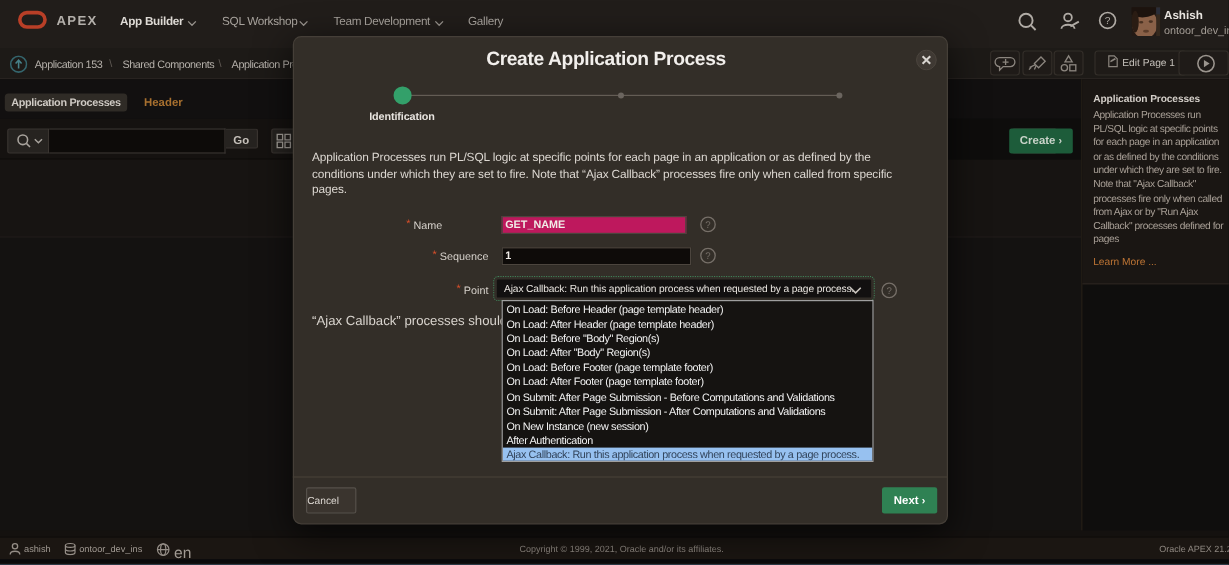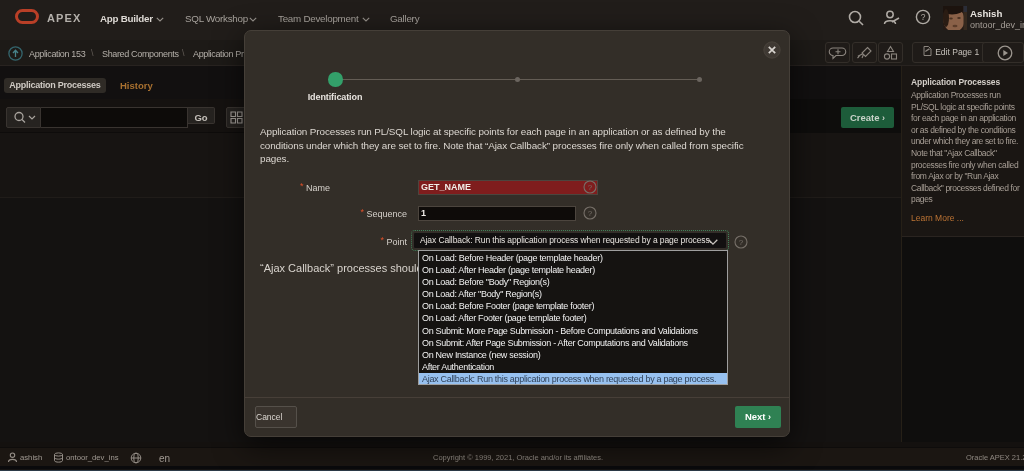--- a/index.html
+++ b/index.html
@@ -97,21 +97,21 @@
   </div>
   <div class="abs" style="left:982px;top:42px;width:42px;height:21px;background:#1f1b18;border:1px solid #332e29;border-radius:3px;">
     <svg style="margin:1.5px 0 0 14px;" width="16" height="16" viewBox="0 0 16 16">
         <circle cx="8" cy="8" r="6.8" fill="none" stroke="#9b958e" stroke-width="1.3"></circle>
         <path d="M6.3 5 L11 8 L6.3 11 Z" fill="#9b958e"></path>
       </svg>
   </div>
 
   <div class="abs" style="left:0;top:66px;width:901px;height:33px;background:#121010;"></div>
   <div class="abs" style="left:4px;top:77.5px;width:102px;height:15px;background:#2f2b26;border-radius:3px;font-size:9px;letter-spacing:-0.25px;font-weight:bold;color:#cfcac4;text-align:center;line-height:15px;">Application Processes</div>
-  <div class="abs" style="left:120px;top:80px;font-size:9.5px;font-weight:bold;color:#a8702f;">History</div>
+  <div class="abs" style="left:120px;top:80px;font-size:9.5px;font-weight:bold;color:#a8702f;">Header</div>
 
   <div class="abs" style="left:0;top:99px;width:901px;height:34px;background:#151210;border-bottom:1px solid #0e0c0b;"></div>
   <div class="abs" style="left:6px;top:107px;width:35px;height:21px;background:#262320;border:1px solid #393430;border-radius:2px 0 0 2px;">
     <svg width="33" height="19" viewBox="0 0 33 19">
         <circle cx="12" cy="8.5" r="4" fill="none" stroke="#a8a39d" stroke-width="1.3"></circle>
         <line x1="15" y1="11.5" x2="18" y2="14.5" stroke="#a8a39d" stroke-width="1.3"></line>
         <path d="M22 8 l3 3 l3 -3" fill="none" stroke="#a8a39d" stroke-width="1.2"></path>
       </svg>
   </div>
   <div class="abs" style="left:41px;top:107px;width:147px;height:21px;background:#0d0b09;border:1px solid #393430;border-left:none;"></div>
@@ -143,42 +143,43 @@
   <svg class="abs" style="left:53px;top:452px;" width="11" height="11" viewBox="0 0 11 11">
       <ellipse cx="5.5" cy="2.5" rx="4" ry="1.6" fill="none" stroke="#958e87" stroke-width="1"></ellipse>
       <path d="M1.5 2.5 v6 c0 2.2 8 2.2 8 0 v-6 M1.5 5.5 c0 2.2 8 2.2 8 0" fill="none" stroke="#958e87" stroke-width="1"></path>
     </svg>
   <div class="abs" style="left:66px;top:453px;font-size:7.7px;color:#a19a93;">ontoor_dev_ins</div>
   <svg class="abs" style="left:130px;top:452px;" width="12" height="12" viewBox="0 0 12 12">
       <circle cx="6" cy="6" r="4.8" fill="none" stroke="#958e87" stroke-width="1"></circle>
       <ellipse cx="6" cy="6" rx="2.2" ry="4.8" fill="none" stroke="#958e87" stroke-width="1"></ellipse>
       <path d="M1.2 6 h9.6" stroke="#958e87" stroke-width="1"></path>
     </svg>
-  <div class="abs" style="left:159px;top:453px;font-size:10px;color:#a19a93;">en</div>
+  <div class="abs" style="left:145px;top:453px;font-size:13px;color:#a19a93;">en</div>
   <div class="abs" style="left:433px;top:453px;font-size:7.5px;color:#8f8881;">Copyright © 1999, 2021, Oracle and/or its affiliates.</div>
   <div class="abs" style="left:966px;top:453px;font-size:7.5px;color:#8f8881;white-space:nowrap;">Oracle APEX 21.2.0</div>
   <div class="abs" style="left:0;top:466px;width:1024px;height:3px;background:#0a0a0c;"></div>
   <div class="abs" style="left:0;top:469.5px;width:1024px;height:1.5px;background:#2c3a47;"></div>
 
   <div class="abs" style="left:244px;top:30px;width:546px;height:407px;background:#332e28;border:1px solid #453f38;border-radius:7px;box-shadow:0 8px 30px rgba(0,0,0,0.65);"></div>
+  <div class="abs" style="left:244px;top:41px;width:522px;text-align:center;font-size:16px;letter-spacing:-0.3px;font-weight:bold;color:#f2efec;">Create Application Process</div>
   <svg class="abs" style="left:763px;top:41px;" width="18" height="18" viewBox="0 0 18 18">
       <circle cx="9" cy="9" r="8.2" fill="#3f3933" stroke="#4c463f" stroke-width="0.8"></circle>
       <path d="M5.8 5.8 L12.2 12.2 M12.2 5.8 L5.8 12.2" stroke="#d8d4cf" stroke-width="1.7"></path>
     </svg>
 
   <div class="abs" style="left:336px;top:79px;width:364px;height:1px;background:#645d55;"></div>
   <div class="abs" style="left:328px;top:72px;width:14.5px;height:14.5px;border-radius:50%;background:#33a06a;"></div>
   <div class="abs" style="left:514.5px;top:76.5px;width:5px;height:5px;border-radius:50%;background:#6b655f;"></div>
   <div class="abs" style="left:697px;top:76.5px;width:5px;height:5px;border-radius:50%;background:#6b655f;"></div>
   <div class="abs" style="left:285px;top:91.5px;width:100px;text-align:center;font-size:9px;letter-spacing:-0.1px;font-weight:bold;color:#e8e4df;">Identification</div>
 
   <div class="abs" style="left:260px;top:125px;width:520px;font-size:9.9px;letter-spacing:-0.1px;line-height:13.7px;color:#ddd8d2;white-space:nowrap;">Application Processes run PL/SQL logic at specific points for each page in an application or as defined by the<br>conditions under which they are set to fire. Note that “Ajax Callback” processes fire only when called from specific<br>pages.</div>
 
-  <div class="abs" style="left:300px;top:181px;width:107px;text-align:left;font-size:9px;color:#d6d1cb;"><span style="color:#e0502a;font-size:9px;vertical-align:2px;">*</span> Name</div>
-  <div class="abs" style="left:418px;top:180px;width:180px;height:15px;background:#7f1d1d;border:1px solid #4c453e;font-size:9px;font-weight:bold;color:#f0ece7;line-height:13px;padding-left:2px;">GET_NAME</div>
+  <div class="abs" style="left:300px;top:181px;width:107px;text-align:center;font-size:9px;color:#d6d1cb;"><span style="color:#e0502a;font-size:9px;vertical-align:2px;">*</span> Name</div>
+  <div class="abs" style="left:418px;top:180px;width:154px;height:15px;background:#be185d;border:1px solid #4c453e;font-size:9px;font-weight:bold;color:#f0ece7;line-height:13px;padding-left:2px;">GET_NAME</div>
   <svg class="abs" style="left:583px;top:180px;" width="14" height="14" viewBox="0 0 14 14">
       <circle cx="7" cy="7" r="6" fill="none" stroke="#766f68" stroke-width="1.1"></circle>
       <text x="7" y="10" font-size="8" fill="#766f68" text-anchor="middle" font-family="Liberation Sans">?</text>
     </svg>
 
   <div class="abs" style="left:300px;top:207px;width:107px;text-align:right;font-size:9px;color:#d6d1cb;"><span style="color:#e0502a;font-size:9px;vertical-align:2px;">*</span> Sequence</div>
   <div class="abs" style="left:418px;top:206px;width:158px;height:15px;background:#0e0b09;border:1px solid #4c453e;font-size:9px;font-weight:bold;color:#f0ece7;line-height:13px;padding-left:2px;">1</div>
   <svg class="abs" style="left:583px;top:206px;" width="14" height="14" viewBox="0 0 14 14">
       <circle cx="7" cy="7" r="6" fill="none" stroke="#766f68" stroke-width="1.1"></circle>
       <text x="7" y="10" font-size="8" fill="#766f68" text-anchor="middle" font-family="Liberation Sans">?</text>
@@ -195,21 +196,21 @@
 
   <div class="abs" style="left:260px;top:262px;font-size:11px;color:#d9d4ce;">“Ajax Callback” processes should be</div>
 
   <div class="abs" style="left:418px;top:250px;width:310px;height:135px;background:#151311;border:1px solid #9f9f9f;font-size:9px;letter-spacing:-0.3px;color:#f2f2f2;overflow:hidden;padding-top:1px;">
     <div class="ddi">On Load: Before Header (page template header)</div>
     <div class="ddi">On Load: After Header (page template header)</div>
     <div class="ddi">On Load: Before "Body" Region(s)</div>
     <div class="ddi">On Load: After "Body" Region(s)</div>
     <div class="ddi">On Load: Before Footer (page template footer)</div>
     <div class="ddi">On Load: After Footer (page template footer)</div>
-    <div class="ddi">On Submit: More Page Submission - Before Computations and Validations</div>
+    <div class="ddi">On Submit: After Page Submission - Before Computations and Validations</div>
     <div class="ddi">On Submit: After Page Submission - After Computations and Validations</div>
     <div class="ddi">On New Instance (new session)</div>
     <div class="ddi">After Authentication</div>
     <div class="ddi" style="background:#97c1f0;color:#31435a;">Ajax Callback: Run this application process when requested by a page process.</div>
   </div>
 
   <div class="abs" style="left:244px;top:397px;width:546px;height:1px;background:#473f38;"></div>
   <div class="abs" style="left:255px;top:406px;width:42px;height:22px;background:#3a342e;border:1px solid #55504a;border-radius:2px;font-size:8.5px;color:#dcd7d1;text-align:left;line-height:20px;">Cancel</div>
   <div class="abs" style="left:735px;top:406px;width:46px;height:22px;background:#2f8153;border-radius:2px;font-size:9.5px;font-weight:bold;color:#ffffff;text-align:center;line-height:22px;">Next <span style="font-size:9px;">›</span></div>
 

